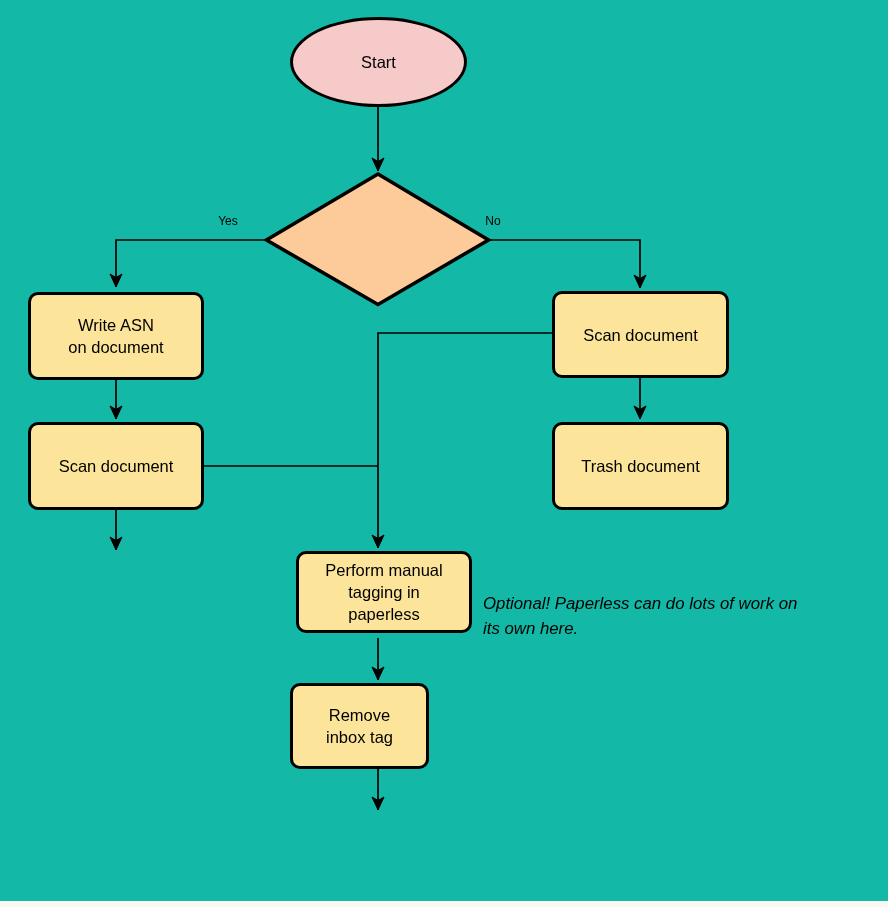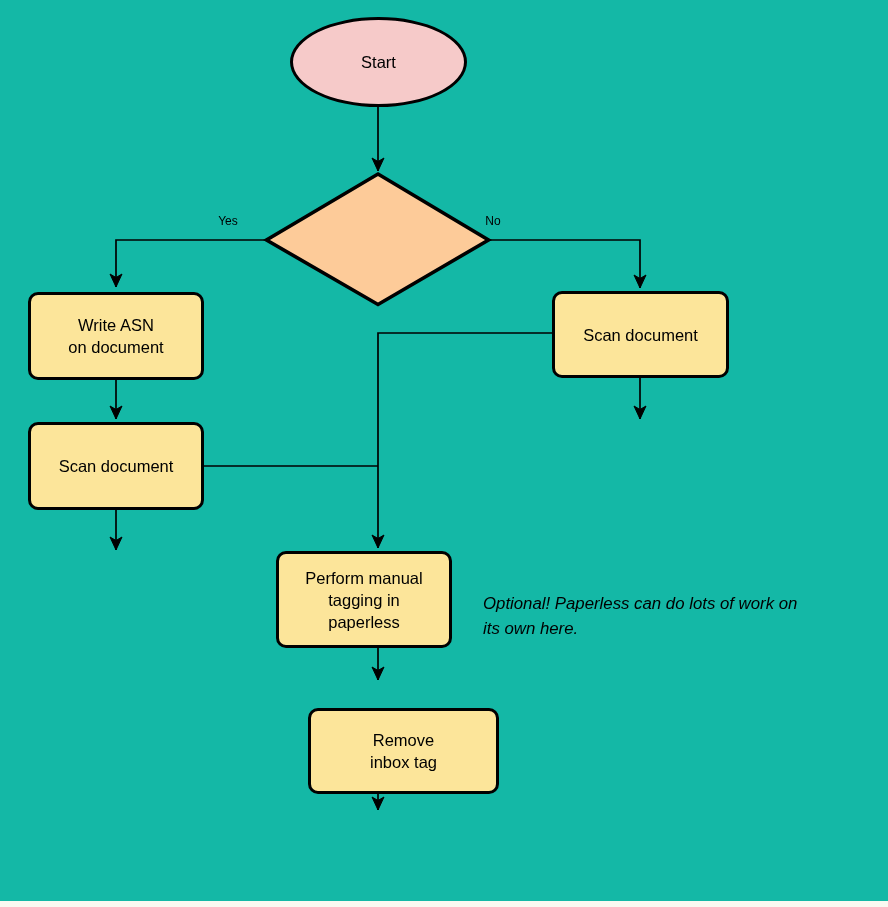--- a/index.html
+++ b/index.html
@@ -87,22 +87,22 @@
     background: var(--page-edge, #FAF9F1);
   }
 
   
   .n-start        { left: 290px; top: 17px;  width: 177px; height: 90px; }
   .n-write-asn    { left: 28px;  top: 292px; width: 176px; height: 88px; }
   .n-scan-left    { left: 28px;  top: 422px; width: 176px; height: 88px; }
   .n-archive      { left: 28px;  top: 553px; width: 176px; height: 87px; }
   .n-scan-right   { left: 552px; top: 291px; width: 177px; height: 87px; }
   .n-trash        { left: 552px; top: 422px; width: 177px; height: 88px; }
-  .n-tagging      { left: 276px; top: 551px; width: 176px; height: 97px; }
-  .n-remove-inbox { left: 308px; top: 683px; width: 191px; height: 86px; margin-top: 25px; }
+  .n-tagging      { left: 296px; top: 551px; width: 176px; height: 82px; }
+  .n-remove-inbox { left: 290px; top: 683px; width: 139px; height: 86px; }
   .n-end          { left: 288px; top: 813px; width: 179px; height: 87px; }
   .n-decision-label { left: 282px; top: 196px; width: 192px; height: 88px; }
   .l-yes { left: 204px; top: 211px; width: 48px; }
   .l-no  { left: 469px; top: 211px; width: 48px; }
 </style>
 </head>
 <body>
 
 <div class="canvas">
 
@@ -131,20 +131,21 @@
 
 
   <div class="node process n-write-asn">Write ASN
 on document</div>
 
   <div class="node process n-scan-left">Scan document</div>
 
 
   <div class="node process n-scan-right">Scan document</div>
 
+  <div class="node process n-trash">Trash document</div>
 
   <div class="node process n-tagging">Perform manual
 tagging in
 paperless</div>
 
   <div class="node process n-remove-inbox">Remove
 inbox tag</div>
 
 
   <div class="edge-label l-yes">Yes</div>

